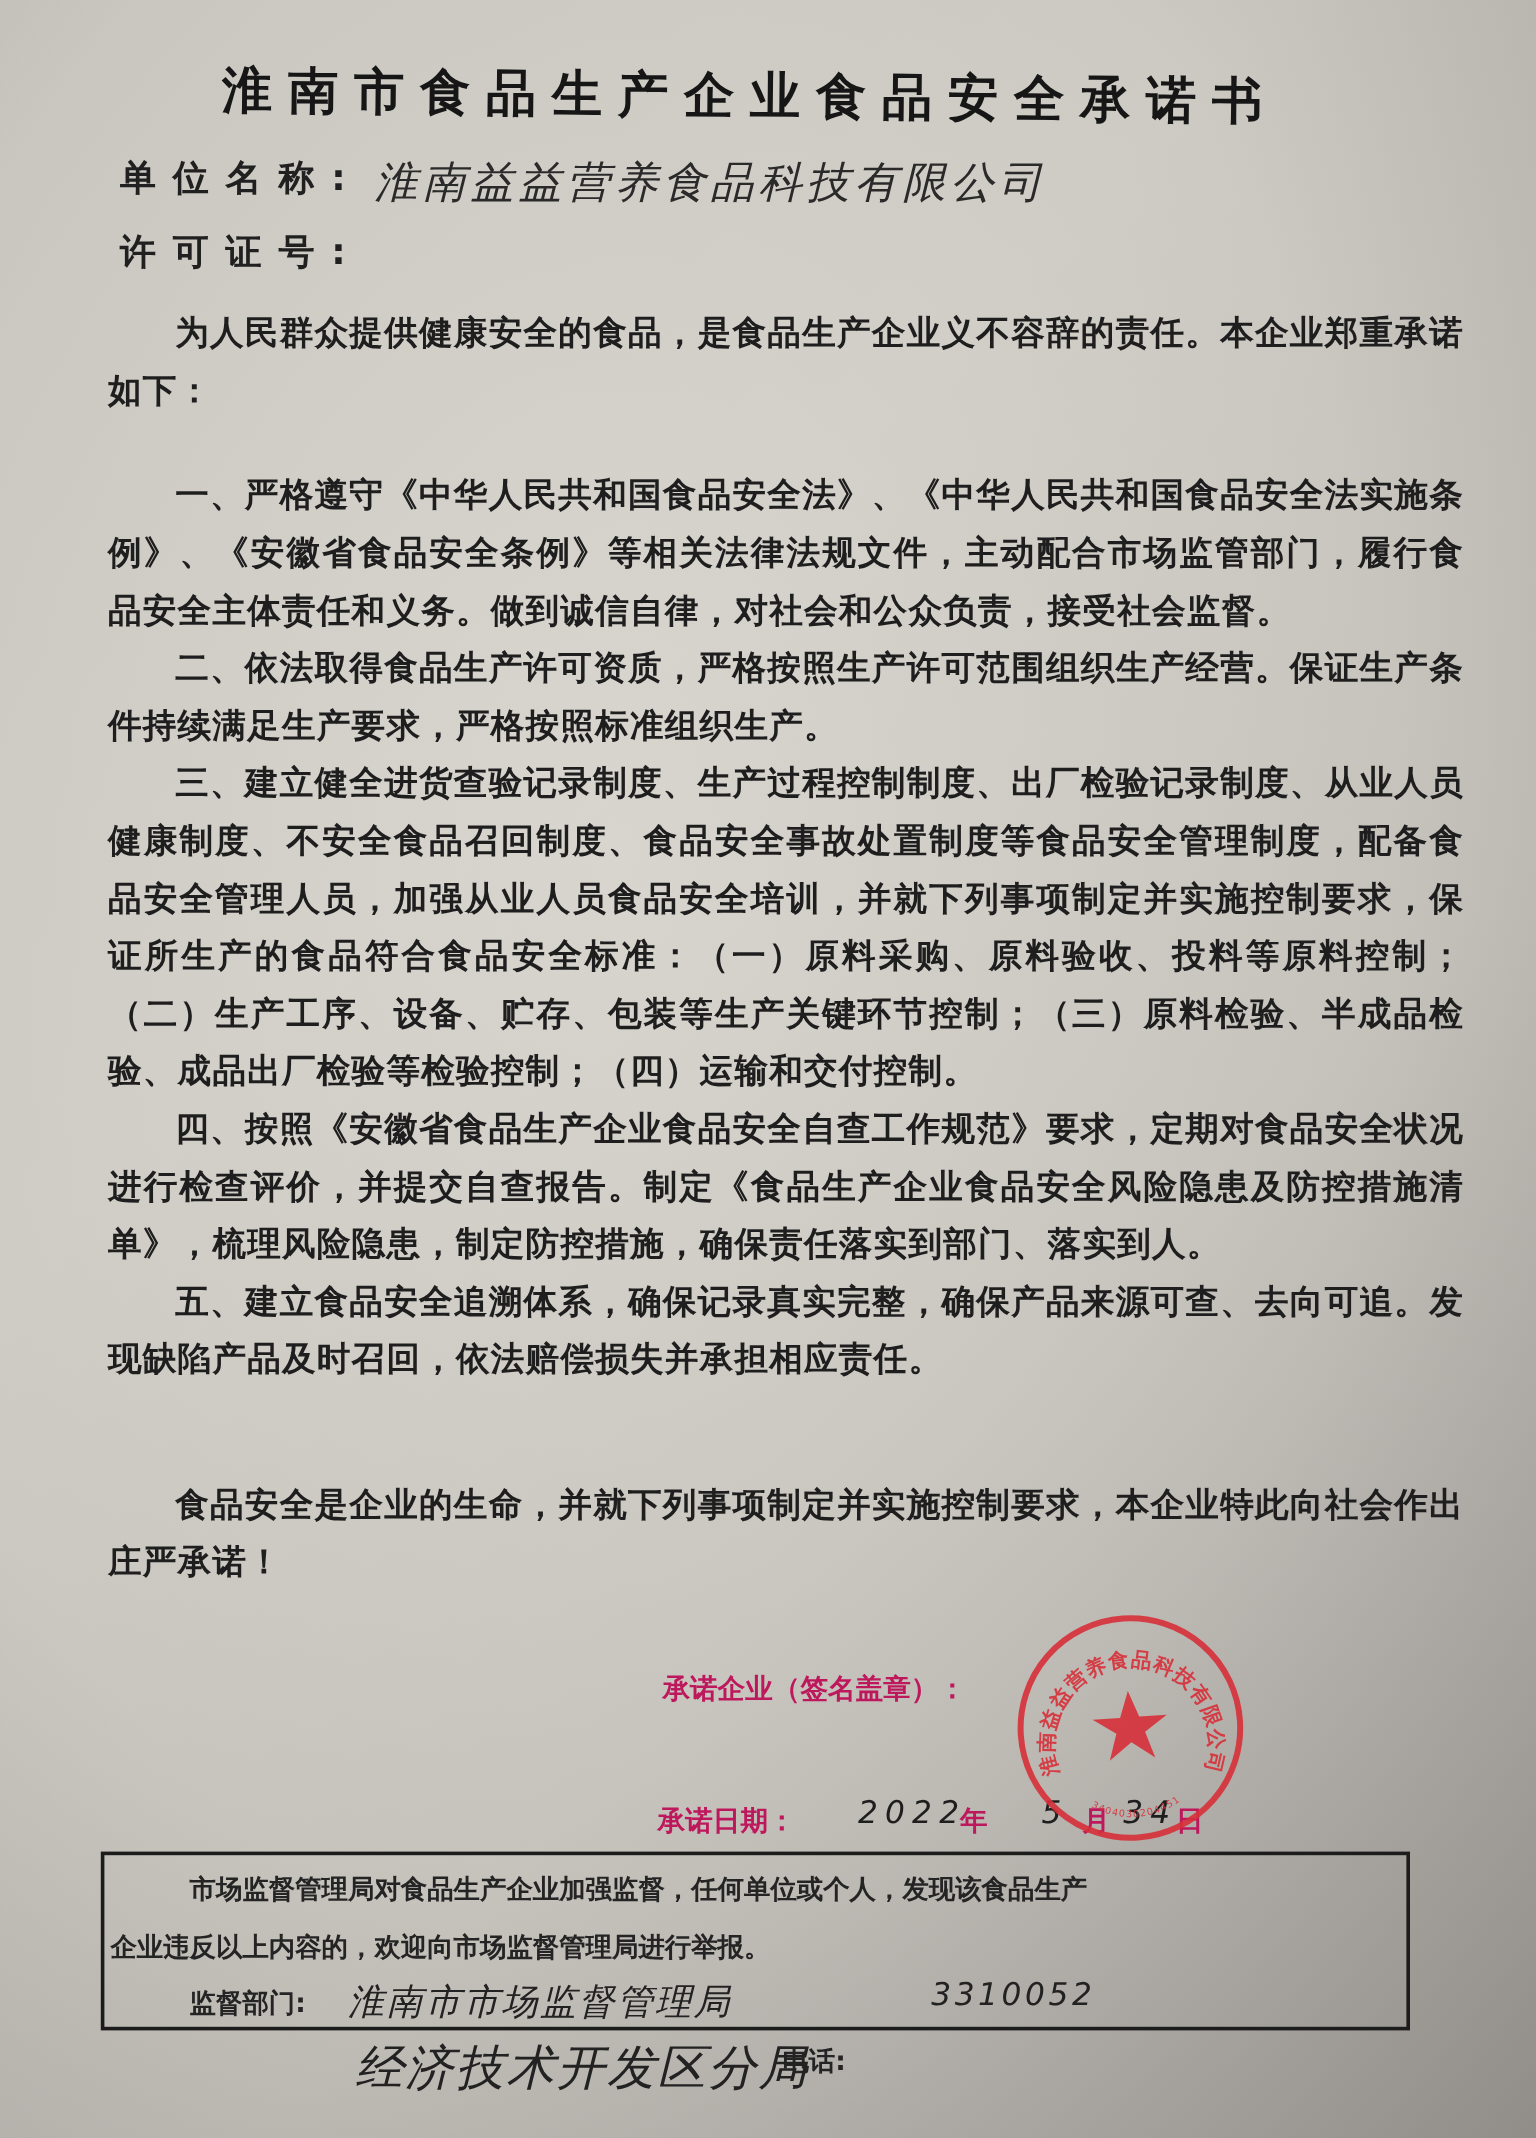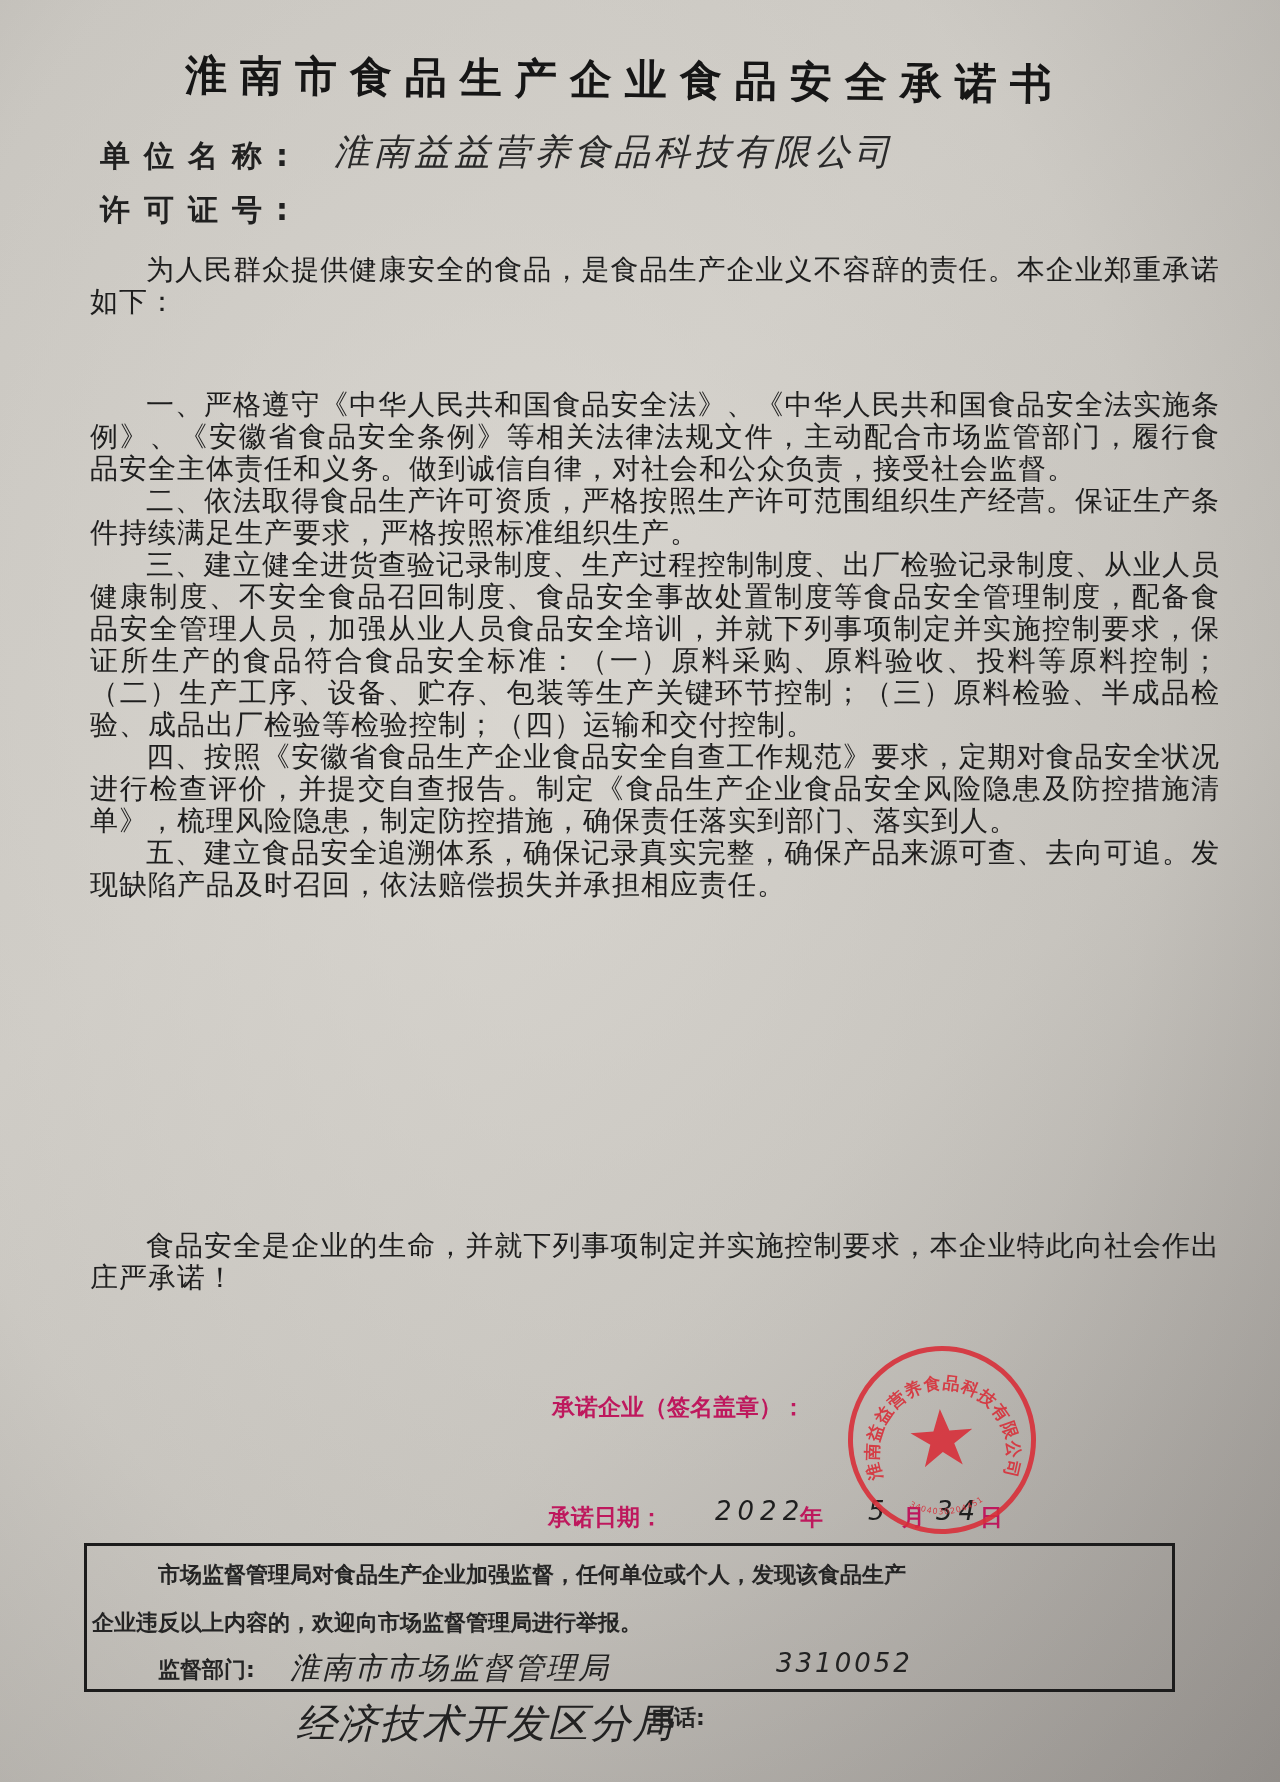--- a/index.html
+++ b/index.html
@@ -24,23 +24,22 @@
       font-weight: bold;
       font-size: 42px;
       letter-spacing: 13px;
       color: #161616;
       transform: rotate(0.6deg);
       white-space: nowrap;
     }
     .field-row {
       position: absolute;
       display: flex;
-      align-items: flex-end;
+      align-items: flex-start;
       white-space: nowrap;
-      gap: 22px;
     }
     .field-label {
       font-family: "DejaVu Sans", sans-serif;
       font-weight: bold;
       font-size: 30px;
       letter-spacing: 14px;
       color: #202020;
     }
     .field-value {
       font-family: "DejaVu Sans", sans-serif;
@@ -48,24 +47,25 @@
       font-style: italic;
       color: #2a2a2a;
       letter-spacing: 4px;
       margin-left: 10px;
     }
     .body-text {
       position: absolute;
       left: 90px;
       width: 1130px;
       font-size: 28px;
-      line-height: 32px;
+      line-height: 48px;
       color: #1e1e1e;
       text-align: justify;
       letter-spacing: 1px;
+      font-weight: bold;
     }
     .para { text-indent: 2em; margin: 0; }
     .sign-label {
       position: absolute;
       font-family: "DejaVu Sans", sans-serif;
       font-weight: bold;
       font-size: 23px;
       color: #be185d;
       white-space: nowrap;
     }

